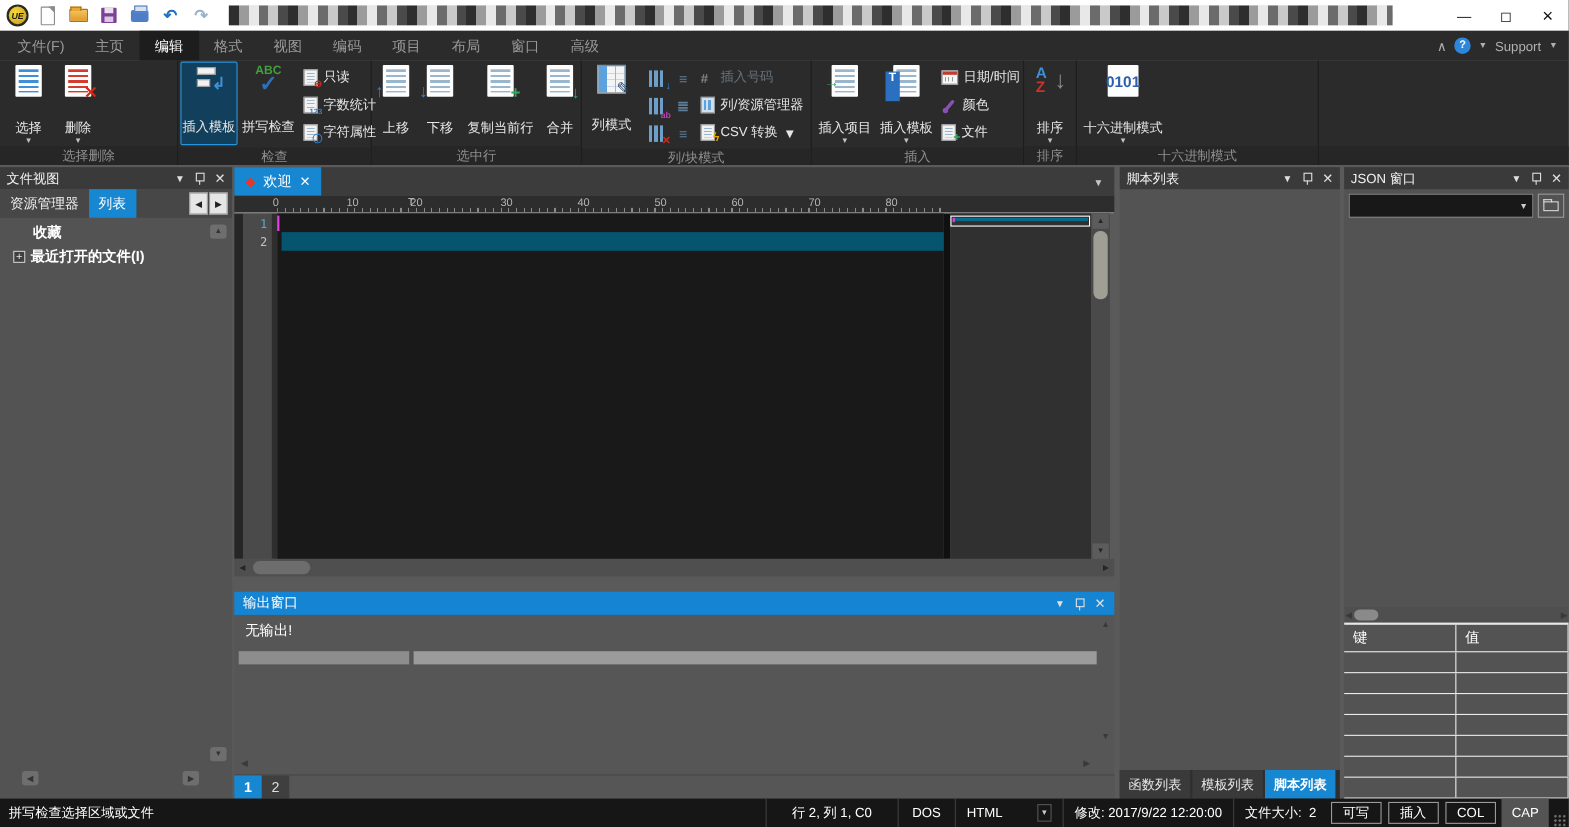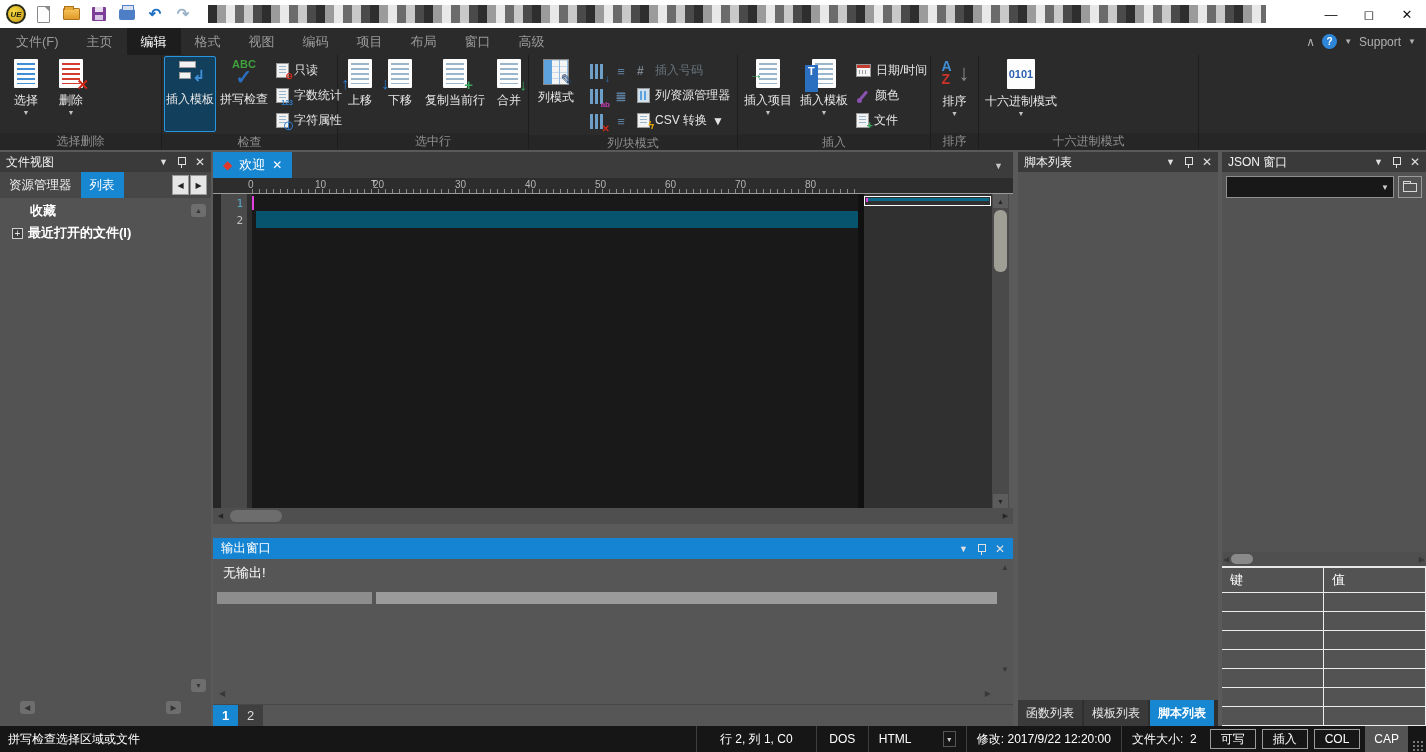--- a/index.html
+++ b/index.html
@@ -28,21 +28,21 @@
 .mtab.active{background:#1d1d1d;color:#fff}
 .menubar-right{margin-left:auto;display:flex;align-items:center;gap:7px;padding-right:10px;color:#b0b0b0}
 .helpc{width:15px;height:15px;border-radius:50%;background:#2e86d8;color:#fff;font-size:10px;font-weight:bold;display:flex;align-items:center;justify-content:center}
 .ddg{font-size:8px;color:#b0b0b0}
 
 .ribbon{position:absolute;left:0;top:55px;width:100%;height:95px;background:#2b2b2b;display:flex;border-bottom:1px solid #151515}
 .rgroup{height:95px;border-right:1px solid #1d1d1d;display:flex;flex-direction:column;flex:none}
 .gbody{flex:1;display:flex;align-items:flex-start;padding:1px 2px}
 .glabel{height:17px;line-height:16px;text-align:center;color:#8f8f8f;font-size:12px;background:#262626}
 .rbtn{display:flex;flex-direction:column;align-items:center;padding-top:3px;height:76px;flex:none}
-.rbtn .lbl{font-size:12px;color:#e6e6e6;white-space:nowrap;margin-top:4px}
+.rbtn .lbl{font-size:12px;color:#e6e6e6;white-space:nowrap;margin-top:20px}
 .rbtn .dd{font-size:7px;color:#c2c2c2;line-height:7px}
 .rbtn.disabled .lbl,.sbtn.disabled{color:#69737b}
 .rbtn.active{background:#123f5c;border:1px solid #2795e0;border-radius:2px;padding-top:2px}
 .smallcol{display:flex;flex-direction:column;padding:2px 0 0 4px}
 .sbtn{display:flex;align-items:center;gap:5px;height:25px;font-size:12px;color:#e6e6e6;white-space:nowrap}
 
 .doc{position:relative;width:24px;height:29px;background:#fdfdfd;border-radius:1px}
 .doc i{position:absolute;left:3px;right:3px;top:4px;bottom:4px;background:repeating-linear-gradient(to bottom,var(--lc,#4a90d9) 0 2px,transparent 2px 5px)}
 .doc b{position:absolute;font-style:normal;font-weight:bold;line-height:1}
 .badge-br{right:-6px;bottom:-4px;font-size:15px}
@@ -63,21 +63,21 @@
 .mbtn{display:flex;align-items:center;justify-content:center}
 .colico{width:14px;height:15px;background:repeating-linear-gradient(90deg,#6d9fc9 0 3px,#2b2b2b 3px 5px)}
 .mglyph{font-size:13px;color:#5d7f9d;font-weight:bold}
 .mtag{position:relative}
 .mtag b{position:absolute;right:-6px;bottom:-5px;font-style:normal;font-weight:bold;font-size:10px;line-height:1}
 .sorticon{position:relative;width:30px;height:30px}
 .sorticon .sa{position:absolute;left:2px;top:0;color:#3f8fd6;font-weight:bold;font-size:14px;line-height:14px}
 .sorticon .sz{position:absolute;left:2px;top:13px;color:#cc3328;font-weight:bold;font-size:14px;line-height:14px}
 .sorticon .sv{position:absolute;right:0;top:0;color:#8a8a8a;font-weight:bold;font-size:22px;line-height:28px}
 .hexicon{position:relative;width:28px;height:30px;background:#fdfdfd;border-radius:1px;display:flex;align-items:center;justify-content:center}
-.hexicon span{color:#2b5fae;font-weight:bold;font-size:11px}
+.hexicon span{color:#2b5fae;font-weight:bold;font-size:14px}
 .calicon{position:relative;width:15px;height:13px;background:#f6f6f6;border:1px solid #999;flex:none}
 .calicon:before{content:"";position:absolute;left:0;right:0;top:0;height:3px;background:#c23b2e}
 .calicon:after{content:"";position:absolute;left:2px;right:2px;top:5px;bottom:2px;background:repeating-linear-gradient(90deg,#9a9a9a 0 1px,transparent 1px 3px)}
 .dropper{position:relative;width:14px;height:14px;flex:none}
 .dropper:before{content:"";position:absolute;left:6px;top:1px;width:3px;height:11px;background:#8a52b0;transform:rotate(40deg);border-radius:2px}
 .dropper:after{content:"";position:absolute;left:1px;bottom:0;width:5px;height:5px;background:#8a52b0;border-radius:50%}
 .arrgreen{color:#3aa55c}.arrblue{color:#2e7fd0}.arrred{color:#d02818}
 
 .main{position:absolute;left:0;top:150px;right:0;bottom:26px;background:#5a5a5a}
 .panel{position:absolute;top:2px;bottom:0;display:flex;flex-direction:column;background:#535353}

